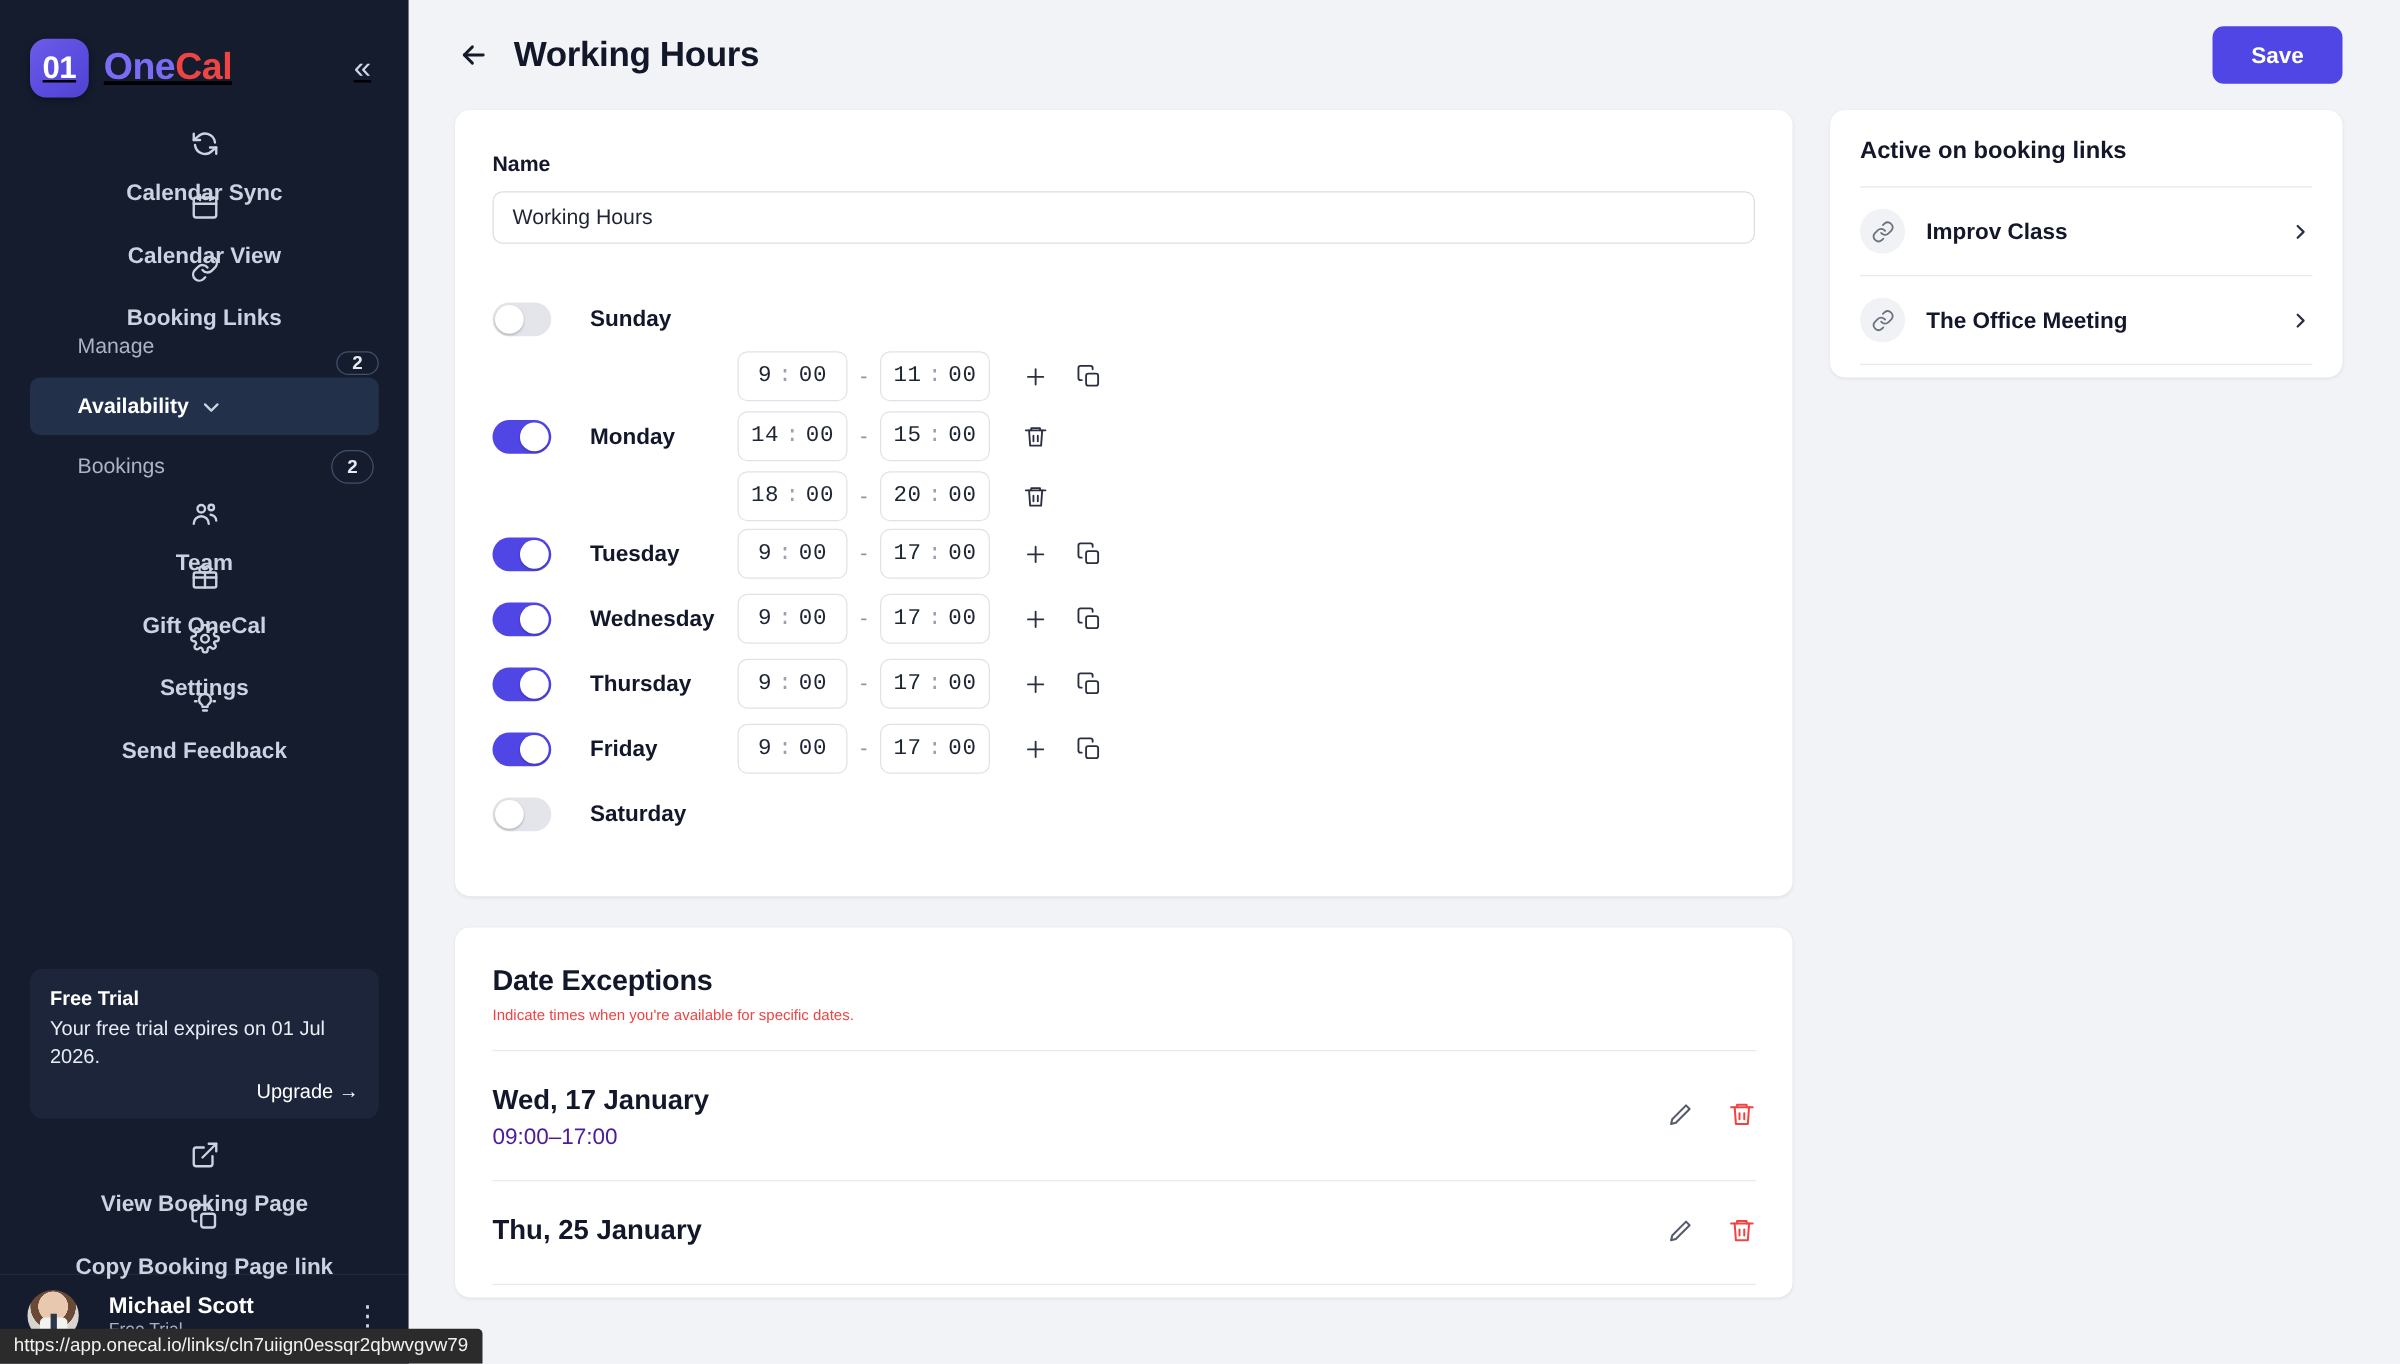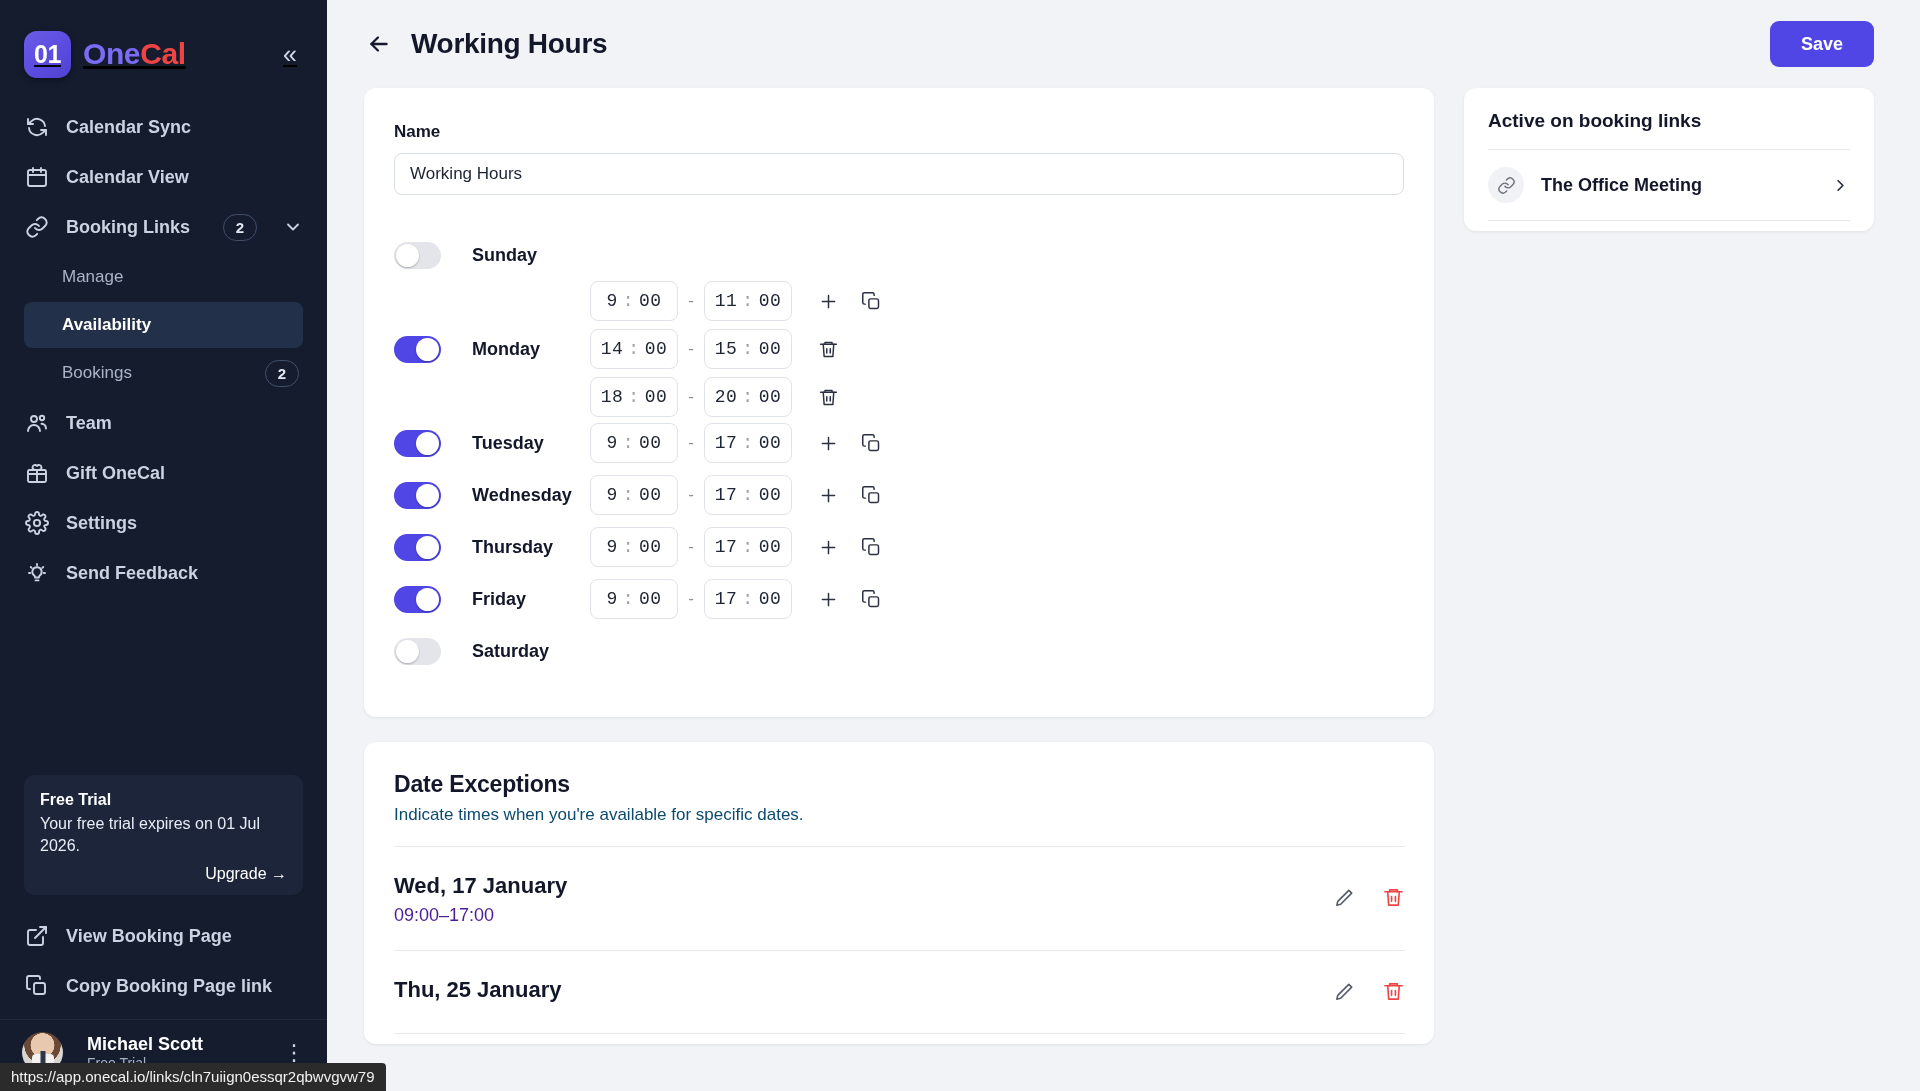--- a/index.html
+++ b/index.html
@@ -30,21 +30,21 @@
   .logo-cal { color: #ef4444; }
   .collapse-btn {
     margin-left: auto; color: #cfd6e4; font-size: 25px; line-height: 1;
     cursor: pointer; padding: 4px 6px; user-select: none;
   }
 
   .sb-nav { padding-top: 16px; }
   .nav-item {
     display: flex; align-items: center; gap: 16px;
     height: 50px; padding: 0 24px; color: #cbd3e1;
-    font-size: 18px; font-weight: bold; cursor: pointer; position: relative;
+    font-size: 18px; font-weight: bold; cursor: pointer; position: relative; flex-direction: column;
   }
   .nav-item .ic { width: 26px; height: 26px; flex: 0 0 26px; display:flex; align-items:center; justify-content:center; }
   .nav-item .ic svg { width: 24px; height: 24px; stroke: #cbd3e1; fill: none; stroke-width: 1.9; stroke-linecap: round; stroke-linejoin: round; }
   .badge {
     margin-left: auto; min-width: 34px; height: 27px; border-radius: 14px;
     border: 1px solid #41506b; color: #e4e9f2; font-size: 15px; font-weight: bold;
     display: flex; align-items: center; justify-content: center; padding: 0 9px;
   }
   .chev-down { margin-left: 10px; color:#cbd3e1; display:flex; }
   .chev-down svg { width: 20px; height: 20px; stroke: #cbd3e1; fill:none; stroke-width:2.2; stroke-linecap:round; stroke-linejoin:round;}
@@ -147,21 +147,21 @@
     letter-spacing: .5px;
   }
   .dash { width: 26px; text-align: center; color: #8b92a2; font-size: 17px; }
   .slot-actions { display: flex; align-items: center; gap: 19px; margin-left: 24px; }
   .icon-btn { width: 24px; height: 24px; display:flex; align-items:center; justify-content:center; cursor:pointer; }
   .icon-btn svg { width: 21px; height: 21px; stroke: #2a3042; fill: none; stroke-width: 1.7; stroke-linecap: round; stroke-linejoin: round; }
   .icon-btn.danger svg { stroke: #2a3042; }
 
   .card-exceptions { margin-top: 25px; padding: 29px 29px 10px 30px; }
   .exc-title { font-size: 23px; font-weight: bold; color: #12172a; letter-spacing: -0.2px; }
-  .exc-sub { font-size: 17px; color: #0c4a6e; margin-top: 7px; }
+  .exc-sub { font-size: 12px; color: #ef4444; margin-top: 7px; }
   .exc-divider { height: 1px; background: #e7e9ee; margin: 21px 0 0 0; }
   .exc-row { display: flex; align-items: center; padding: 26px 0 24px 0; border-bottom: 1px solid #e7e9ee; }
   .exc-date { font-size: 22px; font-weight: bold; color: #12172a; }
   .exc-time { font-size: 18px; color: #4c1d95; margin-top: 6px; }
   .exc-actions { margin-left: auto; display: flex; align-items: center; gap: 26px; }
   .exc-actions svg { width: 23px; height: 23px; fill: none; stroke-width: 1.7; stroke-linecap: round; stroke-linejoin: round; }
   .pencil svg { stroke: #4e5costs; stroke: #555c6b; }
   .trash-red svg { stroke: #ef4444; }
 
   
@@ -655,20 +655,34 @@
               </div>
             </div>
         </section>
 
       </div>
 
       <div class="col-right">
         <section class="card card-links">
           <div class="links-title">Active on booking links</div>
           <div id="booking-links-list">
+              <div class="link-row">
+                <span class="link-ic">
+                  <svg viewBox="0 0 24 24">
+                    <path d="M10 13a5 5 0 0 0 7.5.5l3-3a5 5 0 0 0-7-7l-1.7 1.7"></path>
+                    <path d="M14 11a5 5 0 0 0-7.5-.5l-3 3a5 5 0 0 0 7 7l1.7-1.7"></path>
+                  </svg>
+                </span>
+                <span class="link-label">Improv Class</span>
+                <span class="link-chev">
+                  <svg viewBox="0 0 24 24">
+                    <path d="M9 6l6 6-6 6"></path>
+                  </svg>
+                </span>
+              </div>
               <div class="link-row">
                 <span class="link-ic">
                   <svg viewBox="0 0 24 24">
                     <path d="M10 13a5 5 0 0 0 7.5.5l3-3a5 5 0 0 0-7-7l-1.7 1.7"></path>
                     <path d="M14 11a5 5 0 0 0-7.5-.5l-3 3a5 5 0 0 0 7 7l1.7-1.7"></path>
                   </svg>
                 </span>
                 <span class="link-label">The Office Meeting</span>
                 <span class="link-chev">
                   <svg viewBox="0 0 24 24">

